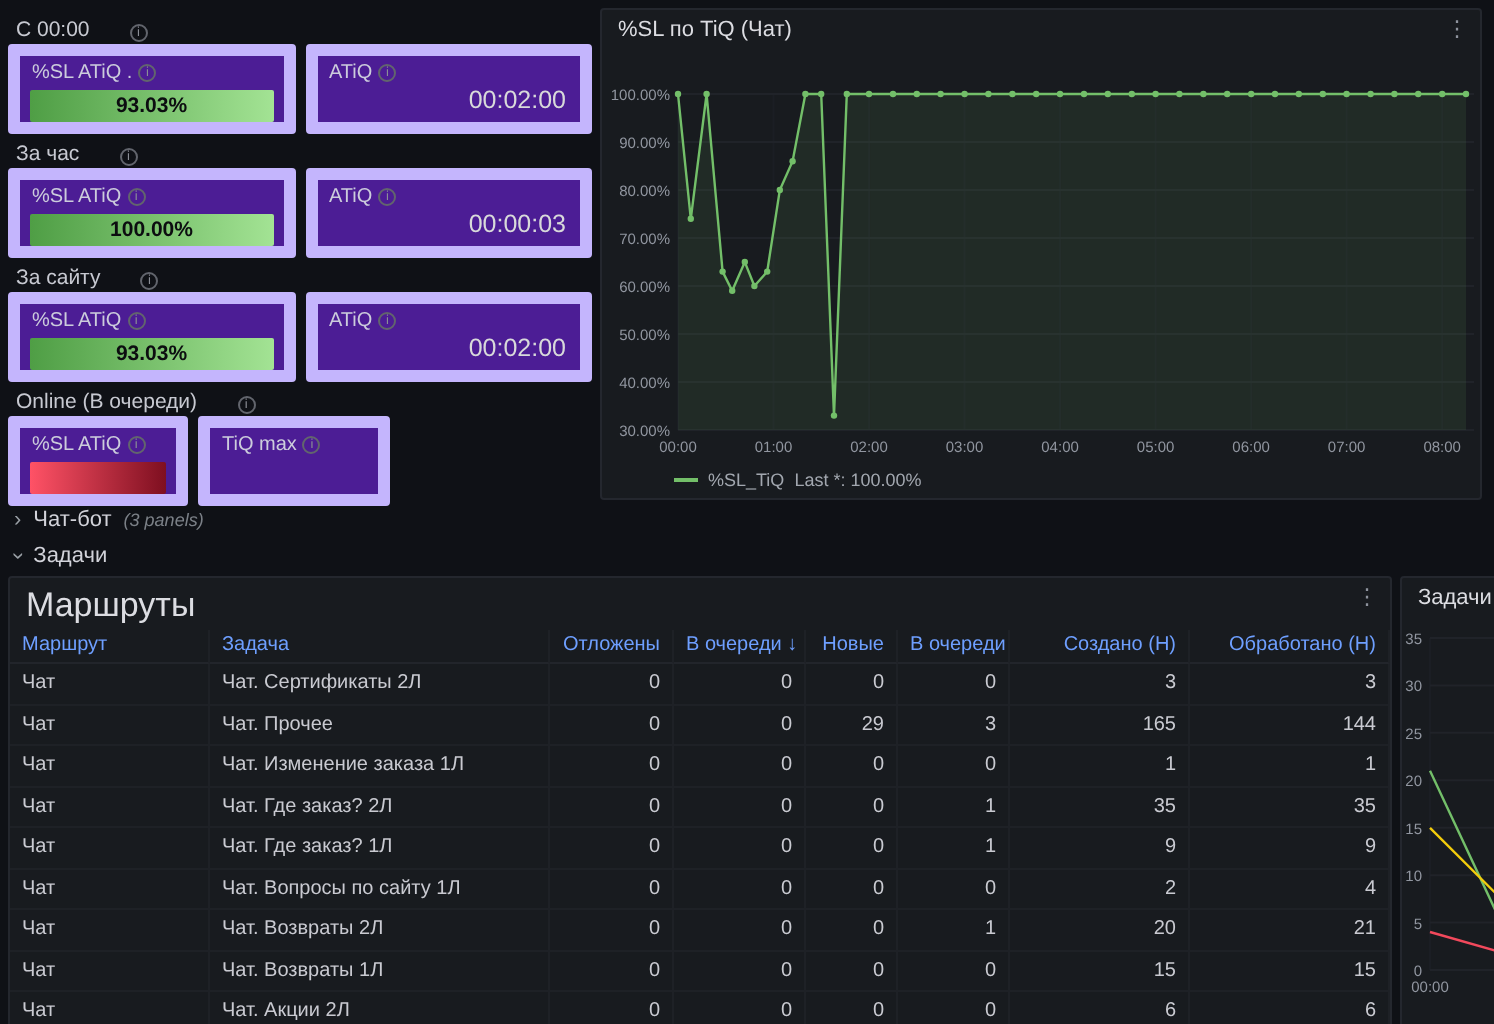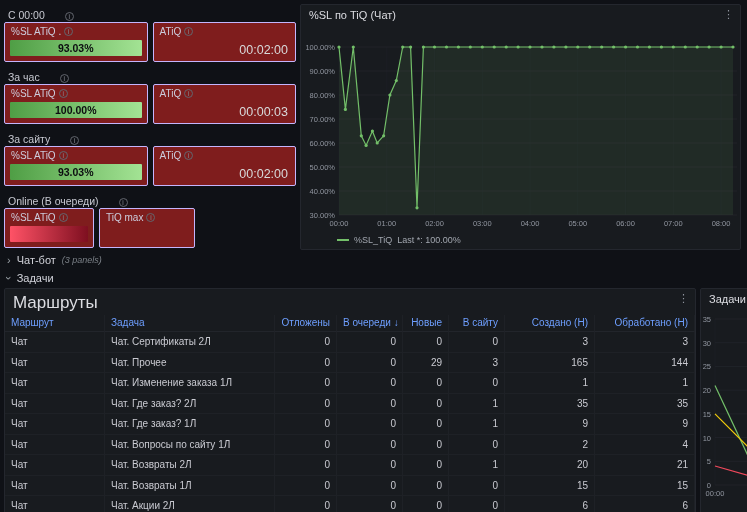--- a/index.html
+++ b/index.html
@@ -3,21 +3,21 @@
 <meta charset="utf-8">
 <style>
   *{margin:0;padding:0;box-sizing:border-box}
   html,body{width:747px;height:512px;background:#0f1116;font-family:"Liberation Sans","DejaVu Sans",sans-serif;color:#ccccdc;overflow:hidden;position:relative}
   .panel{background:#181b1f;border:1px solid #24272e;border-radius:2px;position:absolute}
   .sec-label{position:absolute;left:8px;height:14px;display:flex;align-items:flex-end;gap:20px;font-size:10.5px;color:#c7c9d1;white-space:nowrap}
   .info{width:9px;height:9px;min-width:9px;border:1px solid #62656d;border-radius:50%;font-size:6.5px;line-height:7px;text-align:center;color:#8b8e96;display:inline-block}
   .pgrid{position:absolute;left:4px;width:292px;height:40px;display:grid;gap:5px}
   .pgrid.two{grid-template-columns:1fr 1fr}
   .pgrid.three{grid-template-columns:90px 1fr 1fr}
-  .statpanel{background:#7f1d1d;border:1px solid #c4b5fd;border-radius:2px;position:relative}
+  .statpanel{background:#4c1d95;border:6px solid #c4b5fd;border-radius:2px;position:relative}
   .ptitle{display:flex;align-items:center;gap:3px;font-size:10px;color:#ccccdc;padding:3px 6px 0;white-space:nowrap;overflow:hidden}
   .gauge{margin:3px 5px 0;height:16px;display:flex;align-items:center;justify-content:center;font-size:10.5px;font-weight:bold;color:#0c0d10;border-radius:1px}
   .gauge.green{background:linear-gradient(90deg,#4f9e45,#a3e394)}
   .gauge.red{background:linear-gradient(90deg,#ff5266,#7e0f20)}
   .timeval{position:absolute;right:7px;bottom:4px;font-size:12.5px;color:#d8d9da}
   .chev{color:#9aa0a6;font-size:11px;display:inline-block;line-height:10px}
   .chev.down{transform:rotate(90deg)}
   .rowtoggle{position:absolute;left:7px;display:flex;align-items:center;gap:6px;font-size:11px;color:#d2d3da;cursor:pointer;white-space:nowrap}
   .rowmeta{font-size:9px;color:#7b8087;font-style:italic}
   .menu-dots{position:absolute;top:3px;right:6px;color:#8e939d;font-size:11px}
@@ -233,21 +233,21 @@
   <div class="tbl-title">
     <span>Маршруты</span>
   </div>
   <span class="menu-dots">⋮</span>
   <div class="thead" id="thead">
       <div class="th">Маршрут</div>
       <div class="th">Задача</div>
       <div class="th right">Отложены</div>
       <div class="th right">В очереди ↓</div>
       <div class="th right">Новые</div>
-      <div class="th right">В сайту</div>
+      <div class="th right">В очереди</div>
       <div class="th right">Создано (Н)</div>
       <div class="th right">Обработано (Н)</div>
     </div>
   <div id="tbody">
       <div class="trow">
         <div class="td">Чат</div>
         <div class="td">Чат. Сертификаты 2Л</div>
         <div class="td right">0</div>
         <div class="td right">0</div>
         <div class="td right">0</div>

